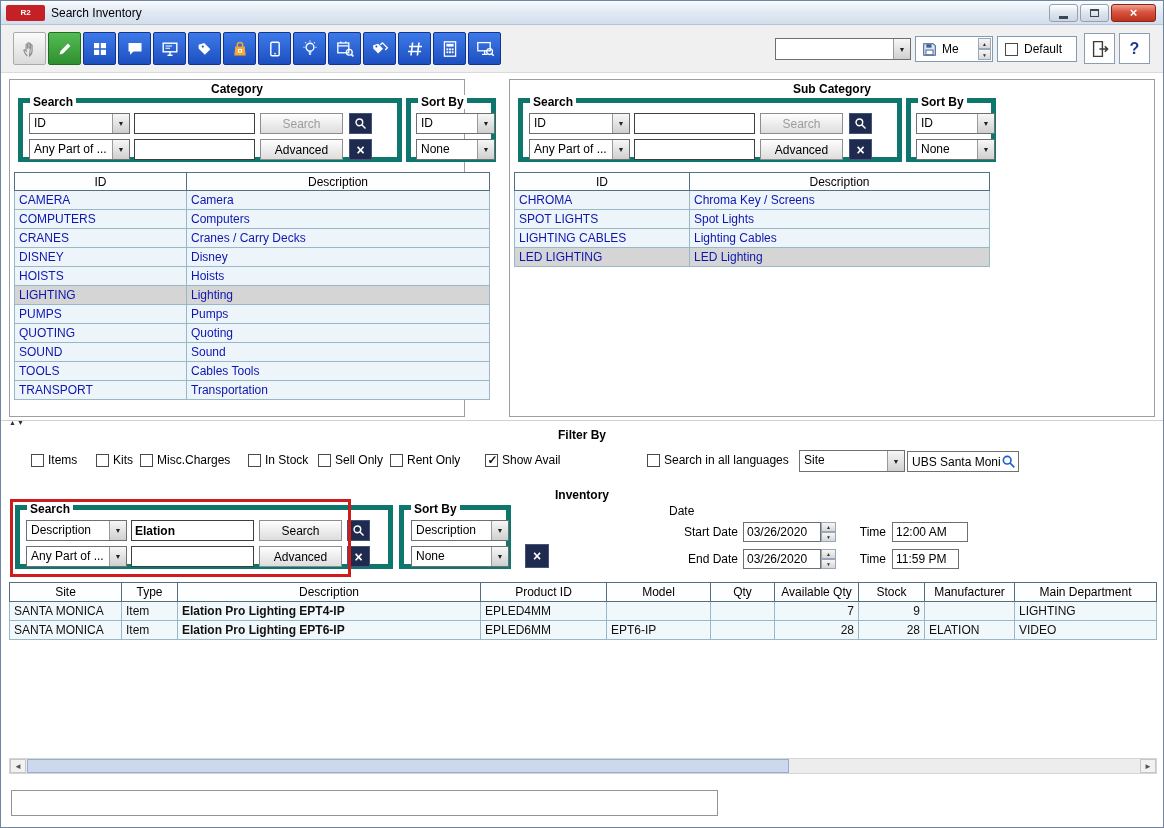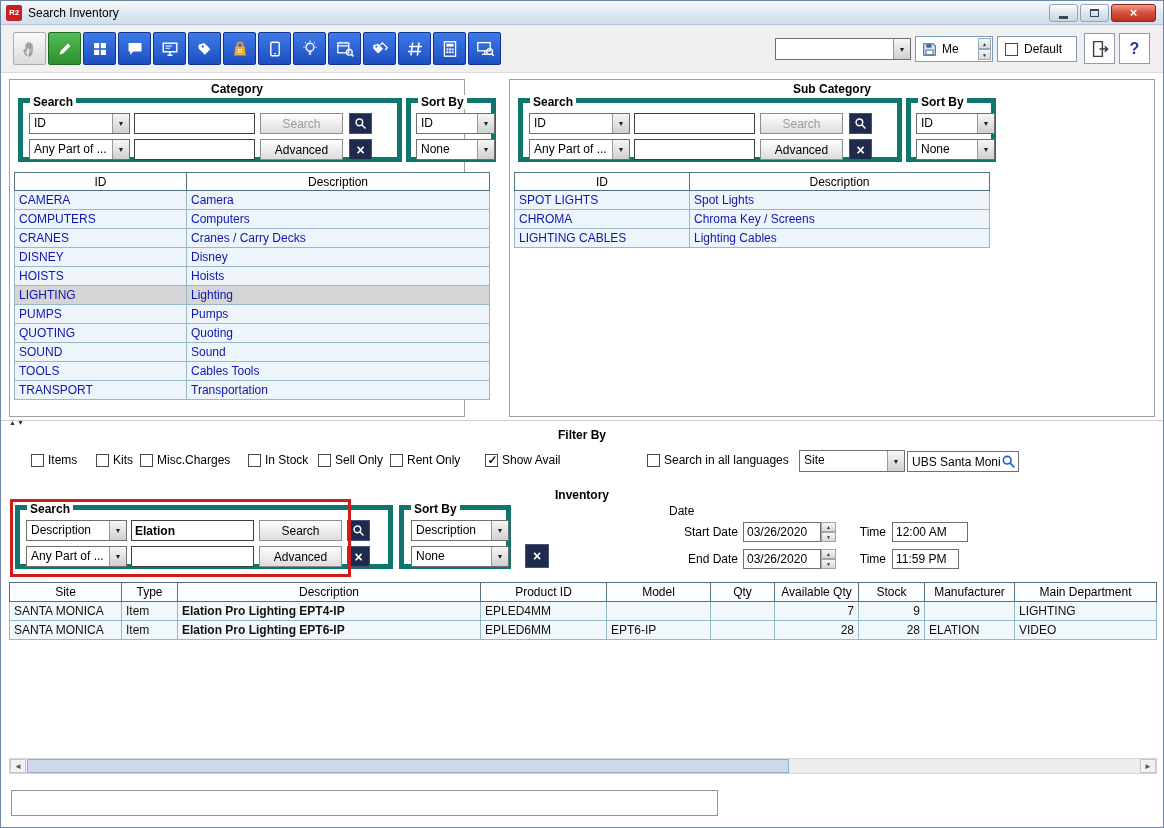--- a/index.html
+++ b/index.html
@@ -1,21 +1,21 @@
 <!DOCTYPE html>
 <html><head>
 <meta charset="utf-8">
 <style>
 *{margin:0;padding:0;box-sizing:border-box}
 body{background:#8f8f8f;font-family:"Liberation Sans",sans-serif}
 #win{position:relative;width:1164px;height:828px;background:#fff;border:1px solid #6e86a2;overflow:hidden;font-size:12px;color:#000}
 
 
 #titlebar{position:absolute;left:0;top:0;right:0;height:24px;display:flex;align-items:center;padding:0 5px;background:linear-gradient(#fafcfe,#e2eaf4 45%,#d2deec);border-bottom:1px solid #b7c4d6}
-#appicon{width:16px;height:16px;background:#c52026;color:#fff;font-size:8px;font-weight:bold;display:flex;align-items:center;justify-content:center;border-radius:2px}
+#appicon{width:39px;height:16px;background:#c52026;color:#fff;font-size:8px;font-weight:bold;display:flex;align-items:center;justify-content:center;border-radius:2px}
 #wtitle{margin-left:6px}
 #winbtns{margin-left:auto;display:flex;gap:2px;padding-right:2px}
 .wb{width:29px;height:18px;border:1px solid #95a1b1;border-radius:3px;background:linear-gradient(#ffffff,#dfe5ee 50%,#ccd5e2);display:flex;align-items:center;justify-content:center}
 .wb.close{width:45px;background:linear-gradient(#efa090,#d8523d 45%,#bb3420);border-color:#8d2315;color:#fff;font-size:13px;font-weight:bold}
 .g-min{width:9px;height:3px;background:#39475a;margin-top:9px}
 .g-max{width:9px;height:8px;border:1px solid #39475a;border-top-width:2px}
 
 
 #toolbar{position:absolute;left:0;top:24px;right:0;height:48px;background:#f0f0f0;border-bottom:1px solid #dadada}
 #tbtns{position:absolute;left:12px;top:7px;display:flex;gap:2px}
@@ -393,30 +393,34 @@
           <col>
         </colgroup>
       <thead>
           <tr>
         <th>ID</th>
         <th>Description</th>
       </tr>
         </thead>
       <tbody>
         <tr>
+            <td>CHROMA</td>
+            <td>Chroma Key / Screens</td>
+          </tr>
+        <tr>
             <td>SPOT LIGHTS</td>
             <td>Spot Lights</td>
           </tr>
         <tr>
-            <td>CHROMA</td>
-            <td>Chroma Key / Screens</td>
-          </tr>
-        <tr>
             <td>LIGHTING CABLES</td>
             <td>Lighting Cables</td>
+          </tr>
+        <tr class="sel">
+            <td>LED LIGHTING</td>
+            <td>LED Lighting</td>
           </tr>
       </tbody>
     </table>
   </div>
 
   <div id="splitter">
     <span id="splitarrows">▲▼</span>
   </div>
 
   <div id="filtertitle">Filter By</div>

